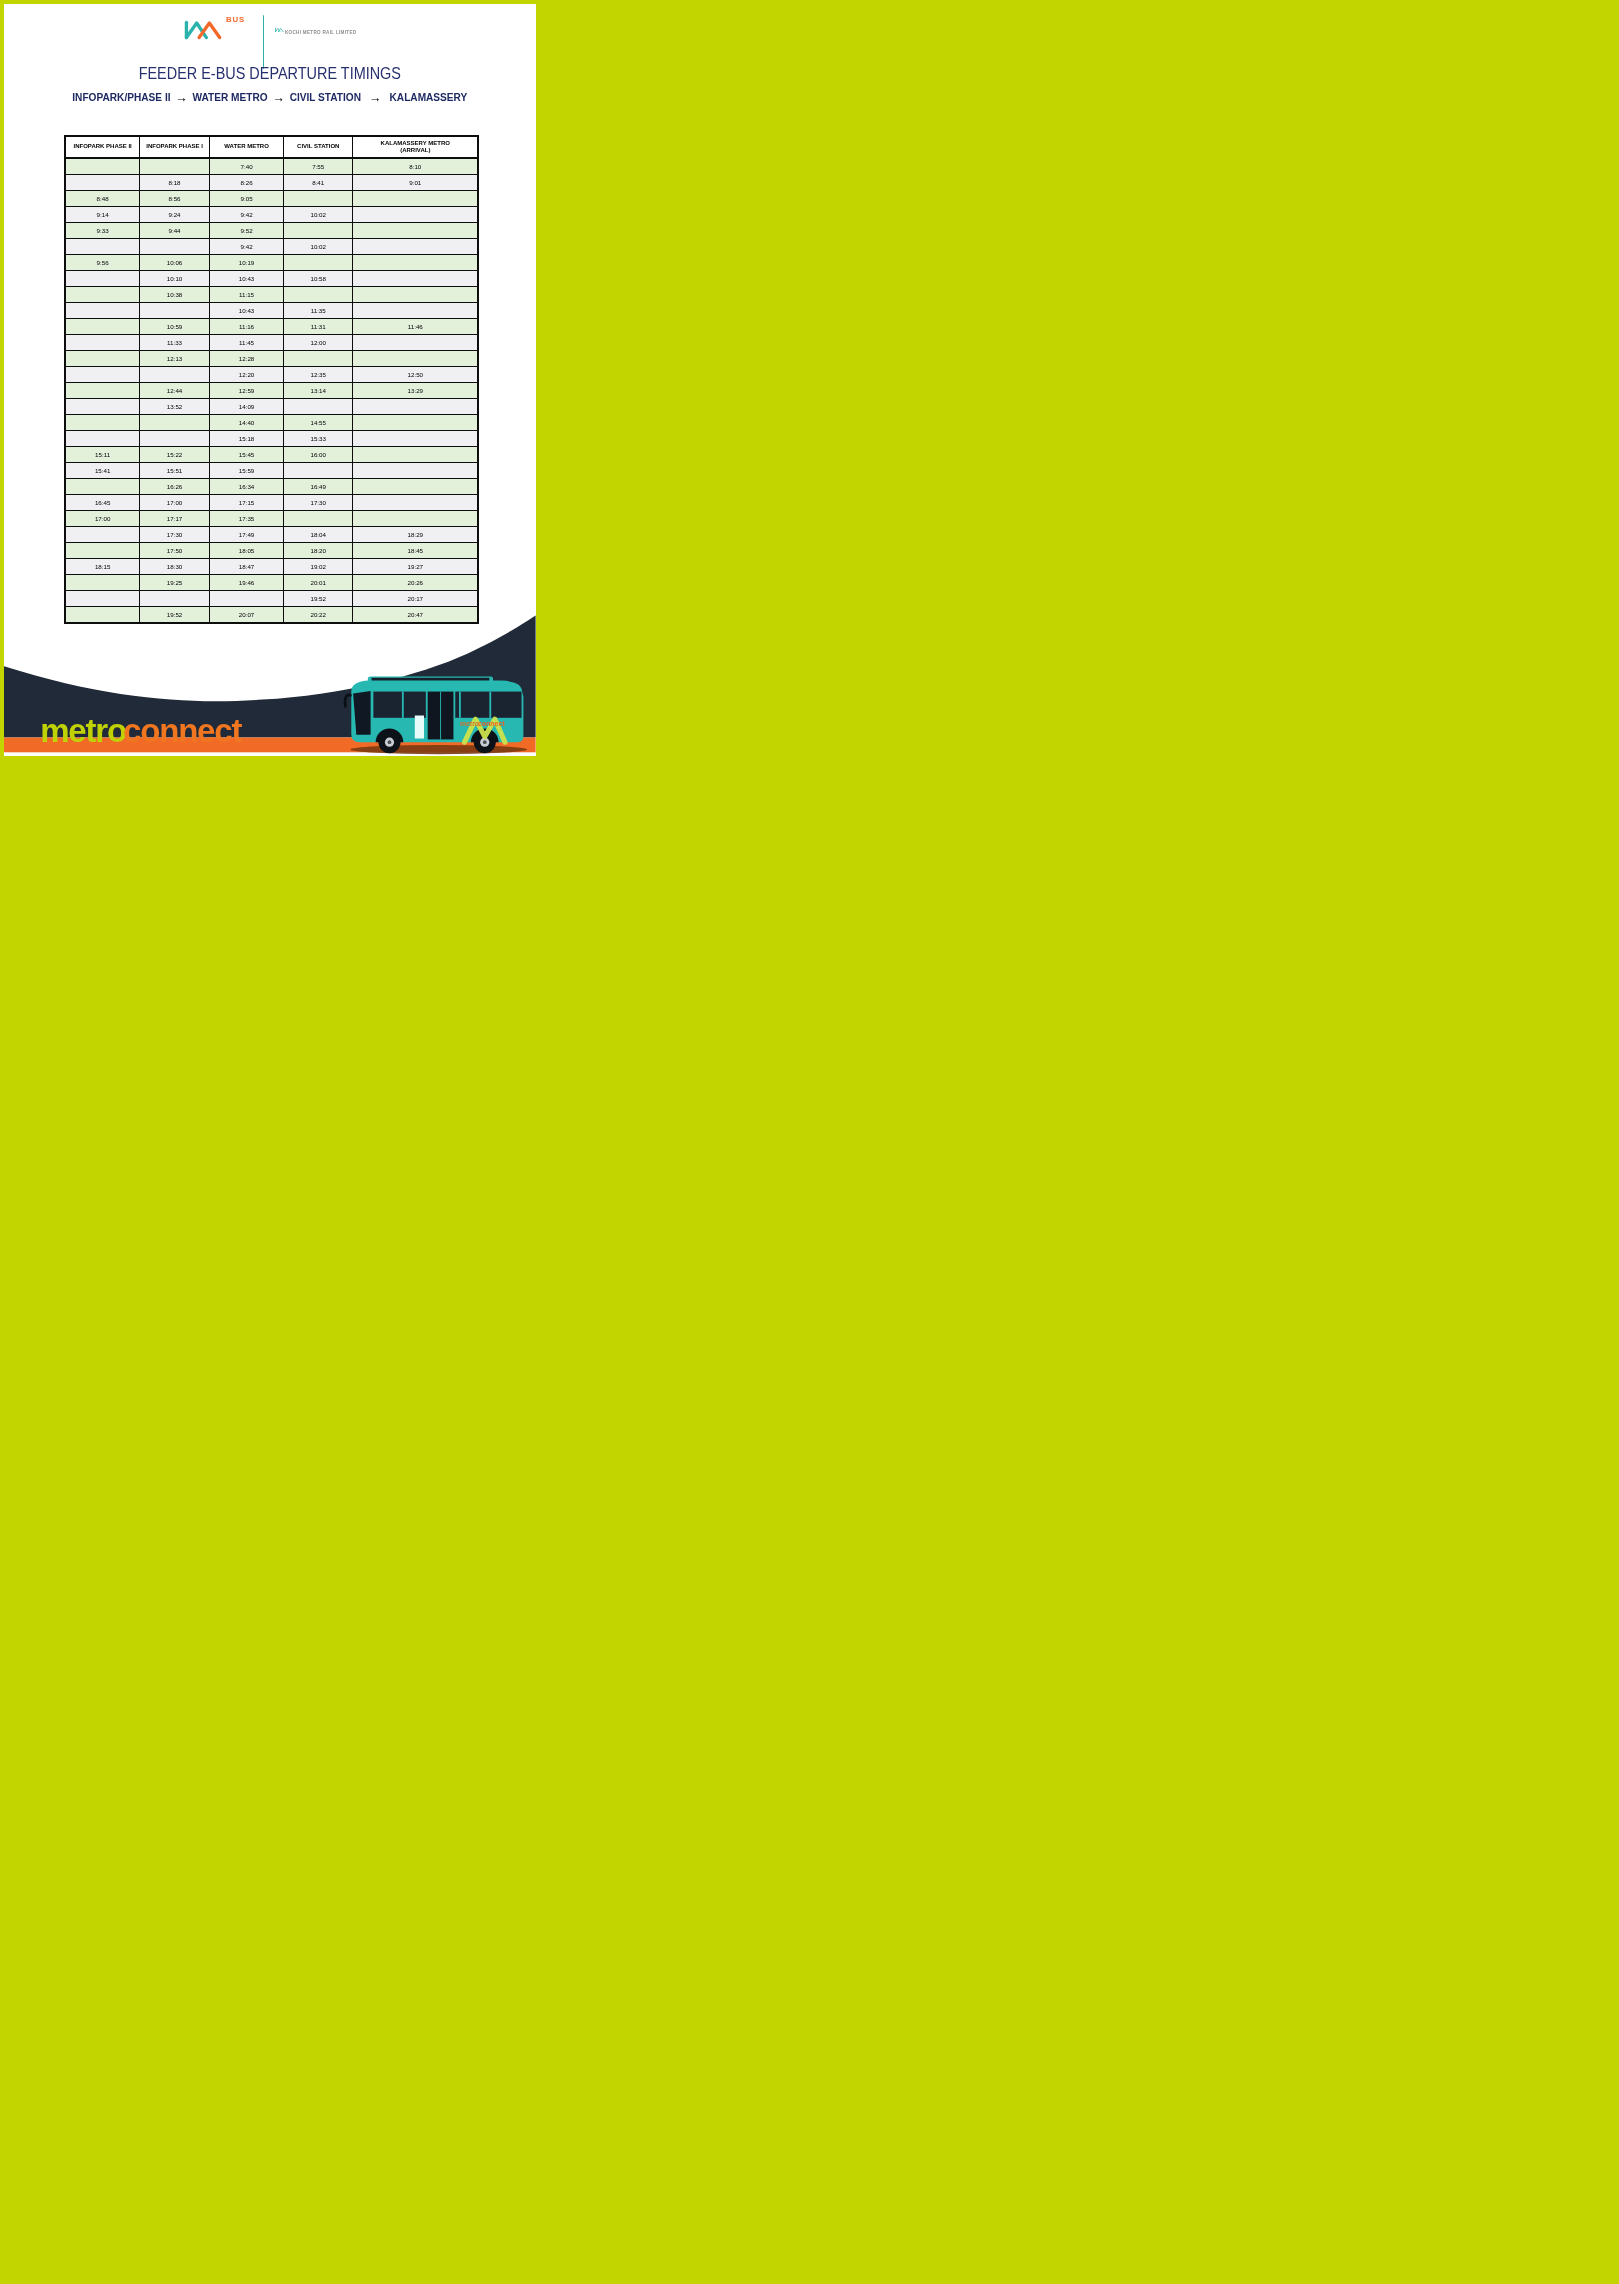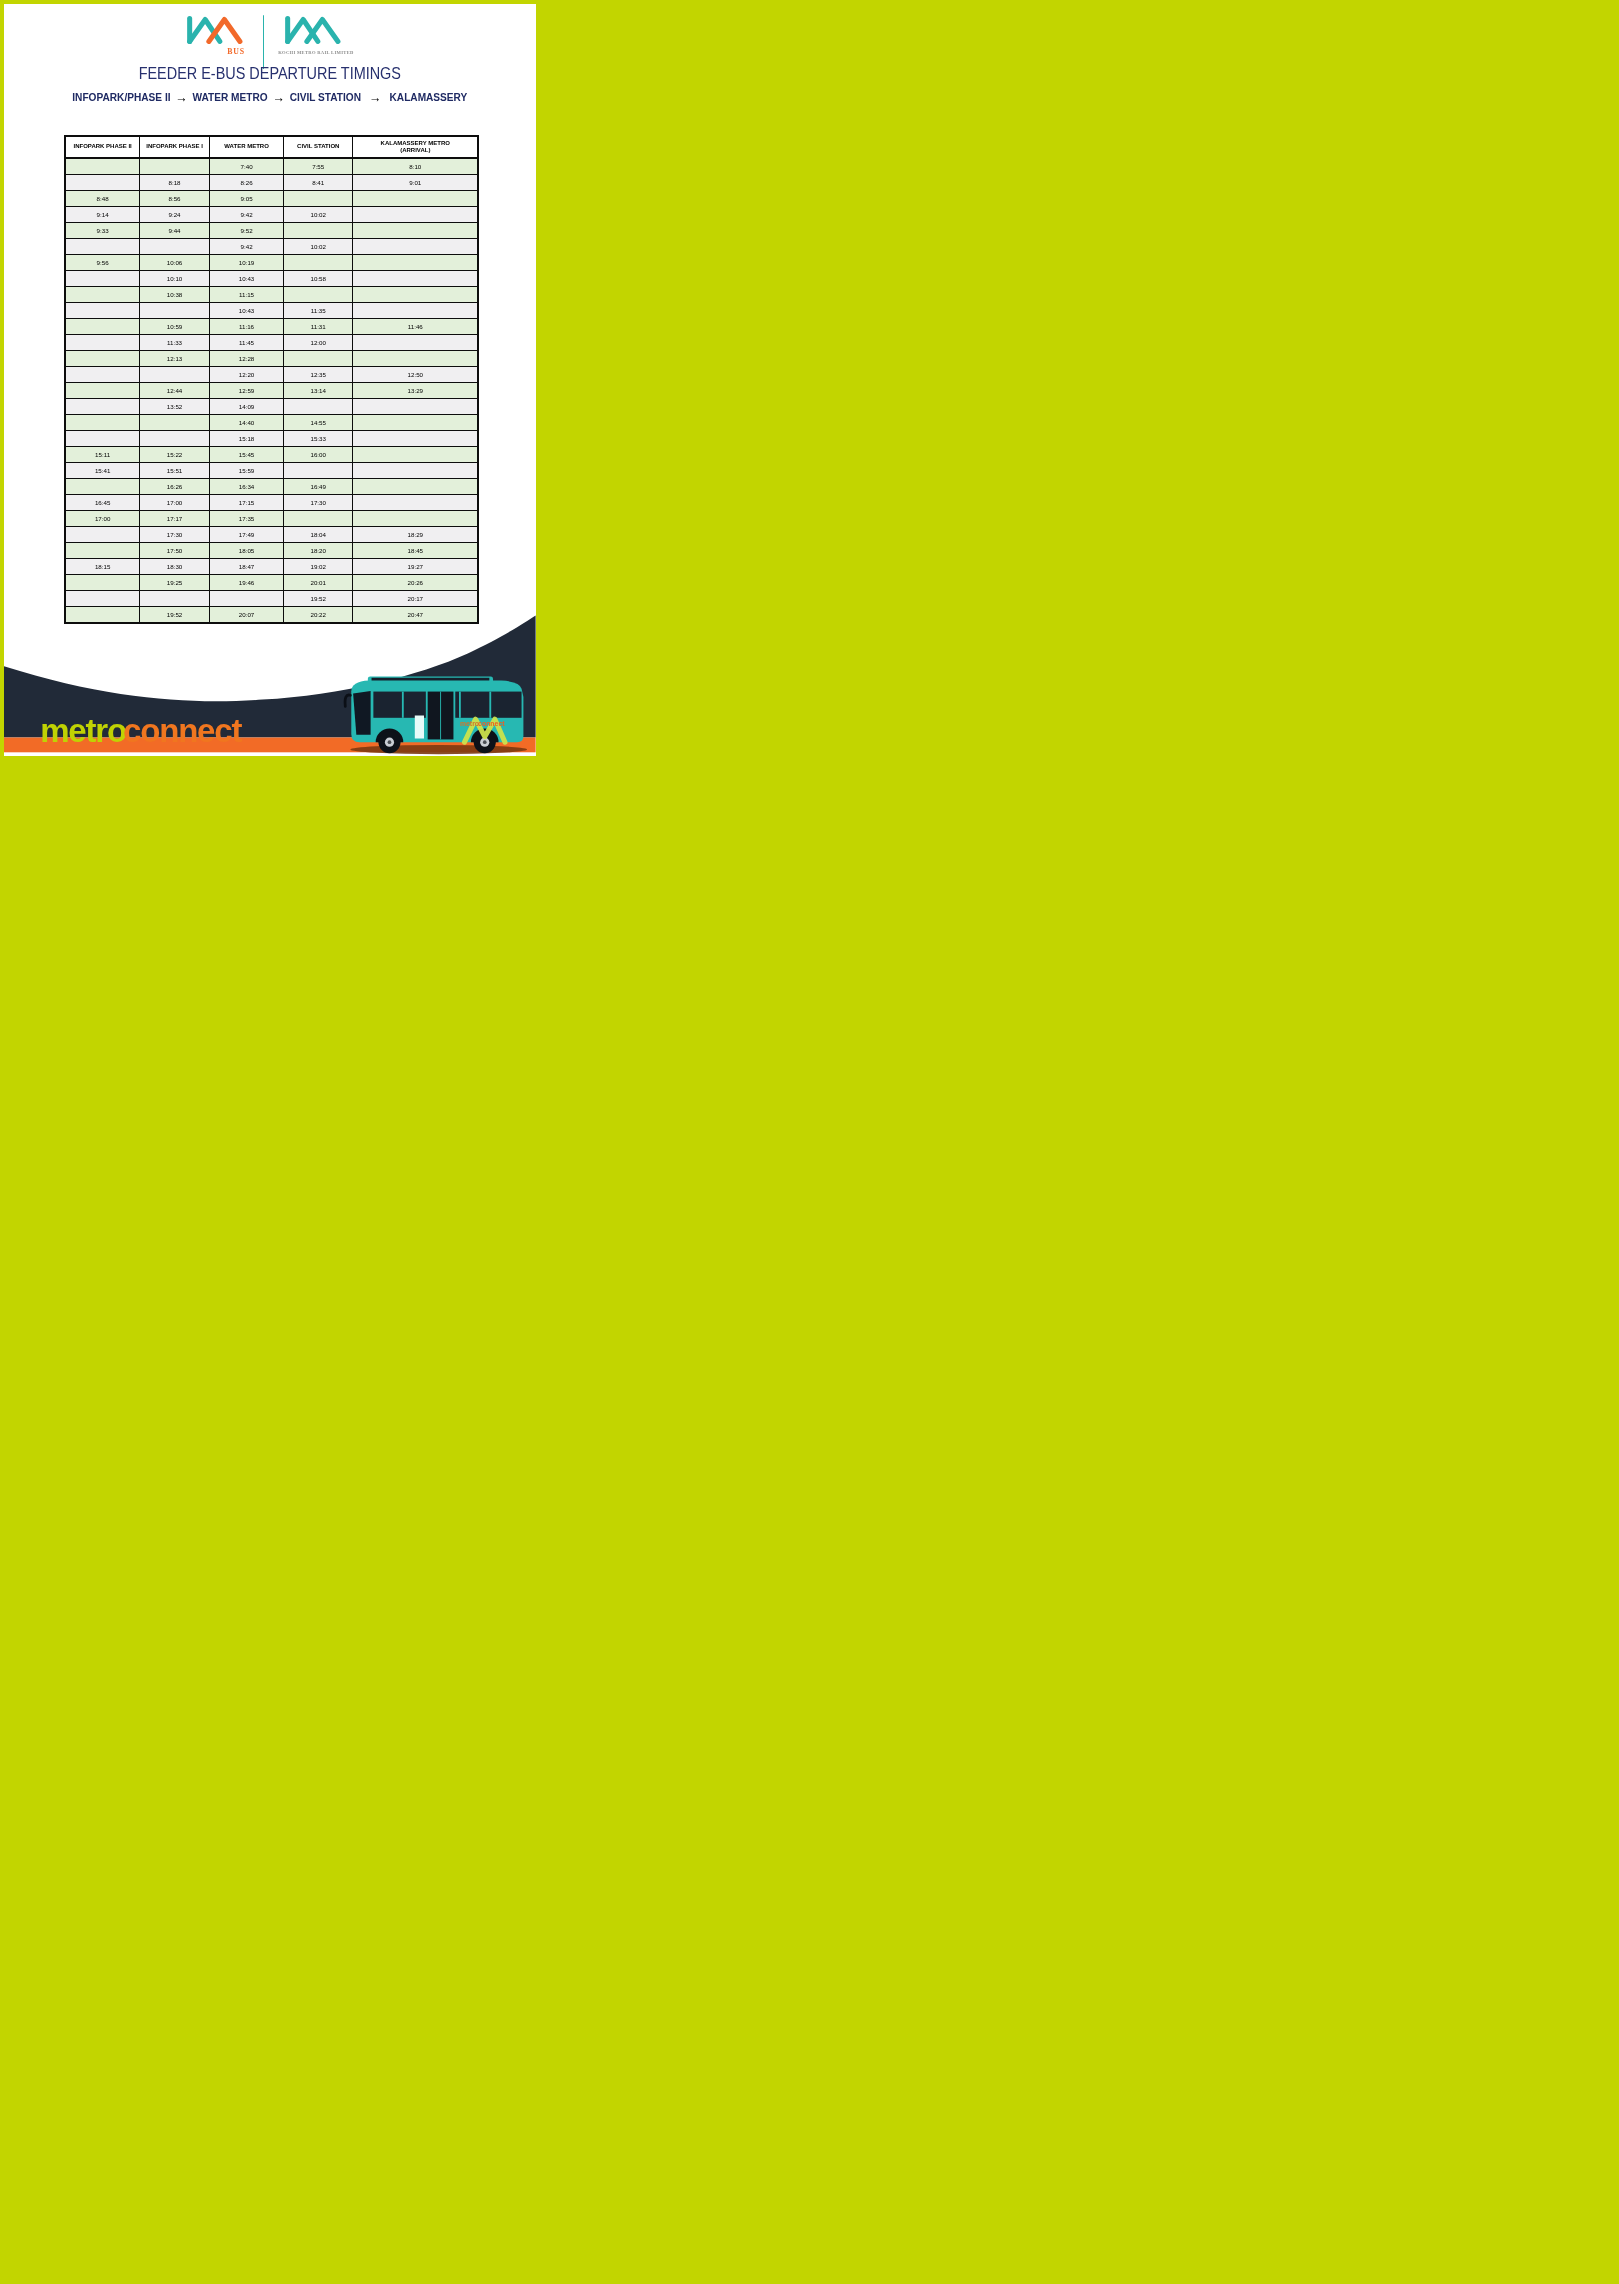--- a/index.html
+++ b/index.html
@@ -10,21 +10,21 @@
   }
   .page{
     position:absolute;left:4.2px;top:4.2px;right:4.2px;bottom:4.6px;
     background:#ffffff;overflow:hidden;
   }
   
   .logo-row{
     position:absolute;top:10px;left:0;right:0;
     display:flex;justify-content:center;align-items:flex-start;gap:11px;
   }
-  .logo-block{display:flex;flex-direction:column;font-family:Liberation Serif, serif;}
+  .logo-block{display:flex;}
   .bus-block{width:68px;}
   .kmrl-block{width:81px;align-items:center;}
   .bus-label{
     text-align:right;padding-right:6.5px;margin-top:0.9px;
     color:#f2692a;font-weight:bold;font-size:7.8px;letter-spacing:0.9px;
   }
   .kmrl-label{
     margin-top:3.7px;color:#8d8d8d;font-size:4.6px;letter-spacing:0.3px;
     white-space:nowrap;font-weight:bold;
   }

